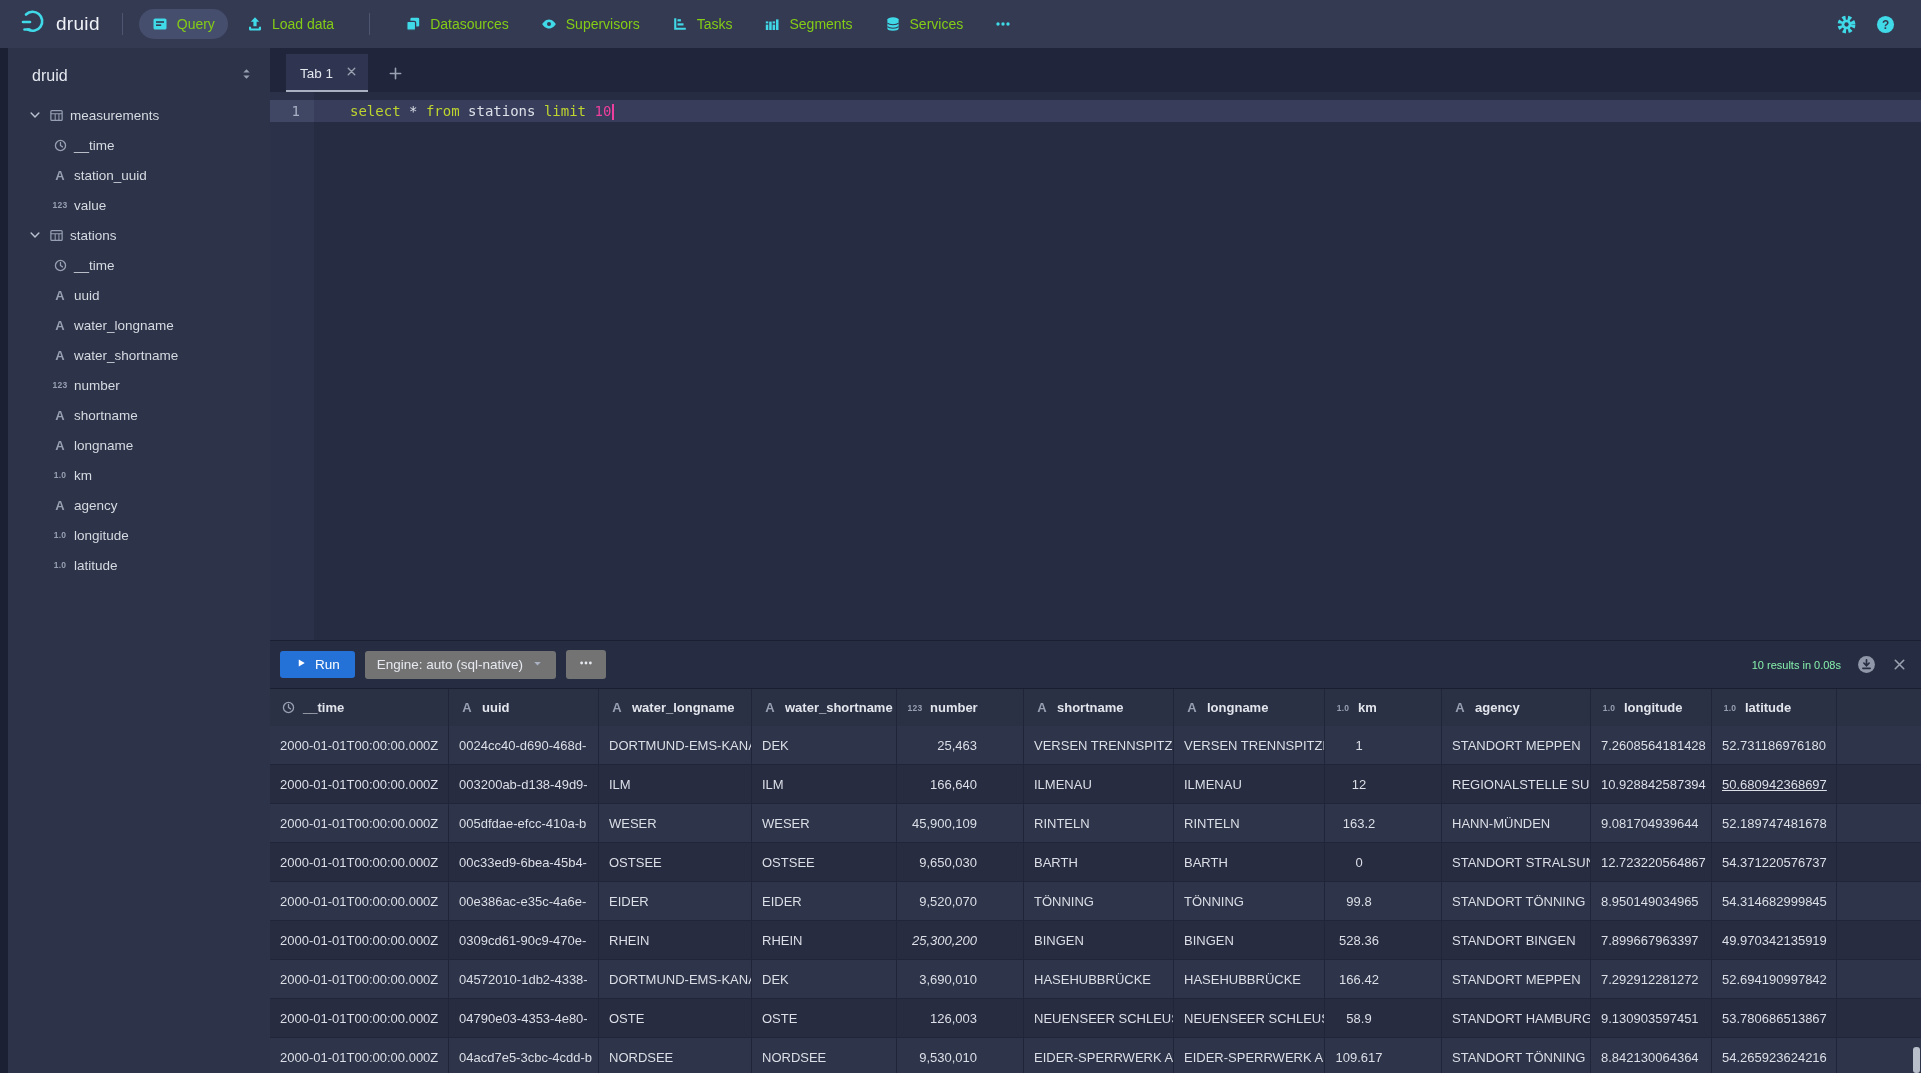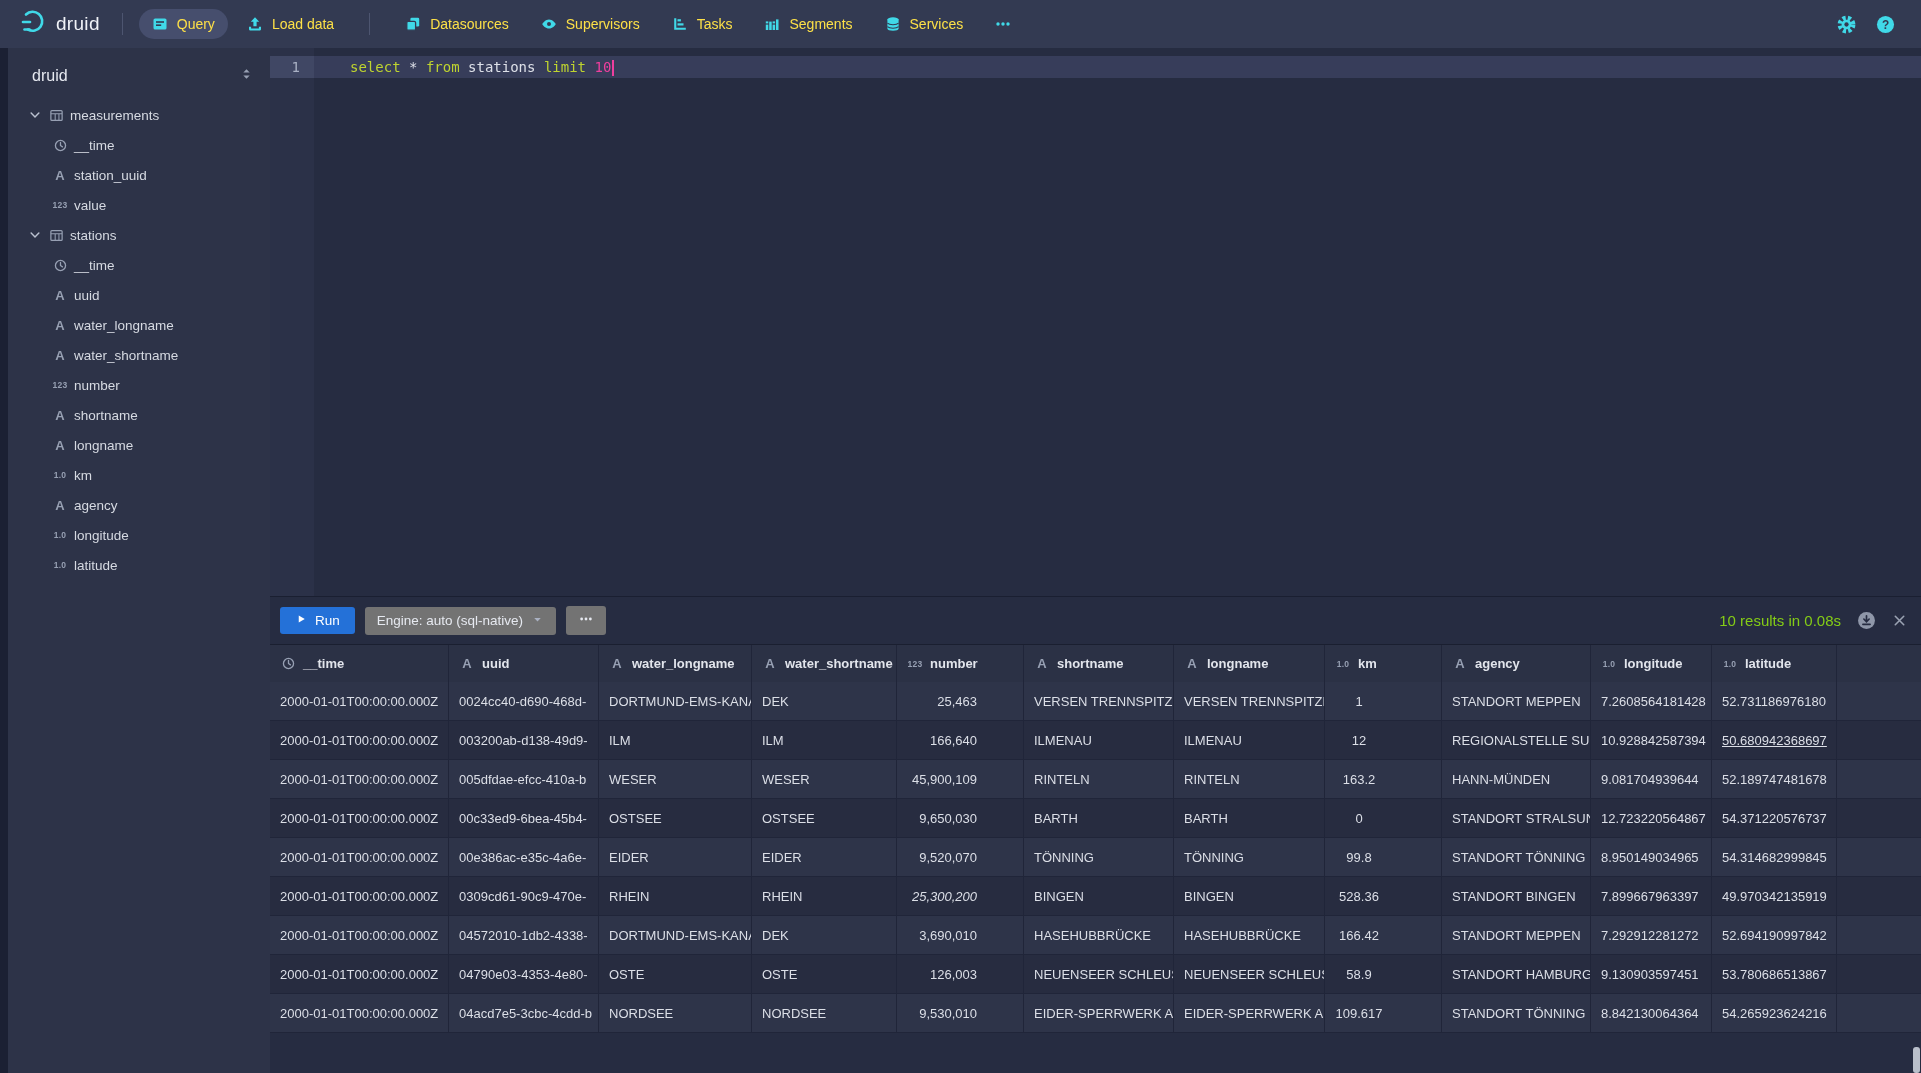--- a/index.html
+++ b/index.html
@@ -7,21 +7,21 @@
   body { font-family:"Liberation Sans", sans-serif; width:1921px; height:1073px; overflow:hidden; position:relative; color:#dcdfe7; }
   #app { position:absolute; inset:0; }
 
   
   .navbar { position:absolute; left:0; top:0; width:1921px; height:48px; background:#333a52; display:flex; align-items:center; padding:0 14px; }
   .brand { display:flex; align-items:center; gap:10px; padding:0 6px; }
   .brand-text { font-size:19px; color:#f0f2f7; letter-spacing:.3px; }
   .nav-divider { width:1px; height:22px; background:#4d5570; margin:0 16px; }
   .nav-items { display:flex; align-items:center; gap:6px; }
   .nav-item { display:flex; align-items:center; gap:9px; padding:7px 13px; border-radius:17px; cursor:pointer; }
-  .nav-item .nav-label { font-size:14px; color:#fde047; }
+  .nav-item .nav-label { font-size:14px; color:#84cc16; }
   .nav-item.active { background:#464e6d; }
   .nav-item svg { display:block; }
   .nav-right { margin-left:auto; display:flex; align-items:center; gap:20px; padding-right:12px; }
   .nav-right .icon-btn { display:flex; cursor:pointer; }
 
   
   .sidebar { position:absolute; left:8px; top:48px; width:262px; height:1025px; background:#2d3348; }
   .sidebar-header { display:flex; align-items:center; justify-content:space-between; padding:18px 16px 8px 24px; }
   .sidebar-title { font-size:16px; color:#e6e9f0; }
   .tree { padding-top:6px; }
@@ -54,21 +54,21 @@
   .tok-pl { color:#dde0e8; }
   .tok-num { color:#ee3f9e; }
   .cursor { display:inline-block; width:2px; height:16px; background:#ee3f9e; vertical-align:middle; margin-left:1px; }
 
   
   .runbar { height:48px; background:#262c41; border-top:1px solid #1a1f31; display:flex; align-items:center; gap:10px; padding:0 14px 0 10px; flex:none; }
   .btn { display:flex; align-items:center; gap:8px; border-radius:3px; padding:6px 12px; font-size:13.5px; cursor:pointer; }
   .btn-run { background:#2471d8; color:#ffffff; padding:6px 15px; }
   .btn-gray { background:#737373; color:#e6e9f0; }
   .runbar-right { margin-left:auto; display:flex; align-items:center; gap:16px; }
-  .results-info { font-size:15px; color:#84cc16; }
+  .results-info { font-size:11px; color:#86efac; }
   .icon-btn { background:none; border:none; display:flex; cursor:pointer; }
 
   
   .results { flex:1; background:#262c41; border-top:1px solid #1a1f30; overflow:hidden; position:relative; }
   .thead { display:flex; height:37px; background:#2b3145; }
   .th { display:flex; align-items:center; gap:7px; padding-left:10px; border-right:1px solid #202539; font-size:13px; font-weight:bold; color:#e2e5ec; flex:none; overflow:hidden; white-space:nowrap; cursor:pointer; }
   .th .type-ic { width:16px; }
   .trow { display:flex; height:39px; }
   .trow.odd  .td { background:#2e3449; }
   .trow.even .td { background:#272c40; }
@@ -323,20 +323,36 @@
           <span class="type-ic">
             <span class="gN">1.0</span>
           </span>
           <span class="t-label">latitude</span>
         </div>
       </div>
   </div>
 
   <div class="main">
 
+    <div class="tabbar">
+      <div class="tab">
+        <span class="tab-label">Tab 1</span>
+        <span>
+          <svg width="13" height="13" viewBox="0 0 16 16">
+              <path d="M4 4l8 8M12 4l-8 8" stroke="#9aa2b2" stroke-width="1.7" stroke-linecap="round"></path>
+            </svg>
+        </span>
+        <span class="tab-underline"></span>
+      </div>
+      <div class="tab-plus">
+        <svg width="15" height="15" viewBox="0 0 16 16">
+            <path d="M8 2.5v11M2.5 8h11" stroke="#9aa2b2" stroke-width="1.7" stroke-linecap="round"></path>
+          </svg>
+      </div>
+    </div>
 
     <div class="editor">
       <div class="gutter"></div>
       <div class="code-line">
         <span class="gutter-cell">1</span>
         <span class="code-text"><span class="tok-kw">select</span><span class="tok-pl"> * </span><span class="tok-kw">from</span><span class="tok-pl"> stations </span><span class="tok-kw">limit</span><span class="tok-pl"> </span><span class="tok-num">10</span><span class="cursor"></span></span>
       </div>
     </div>
 
     <div class="runbar">

